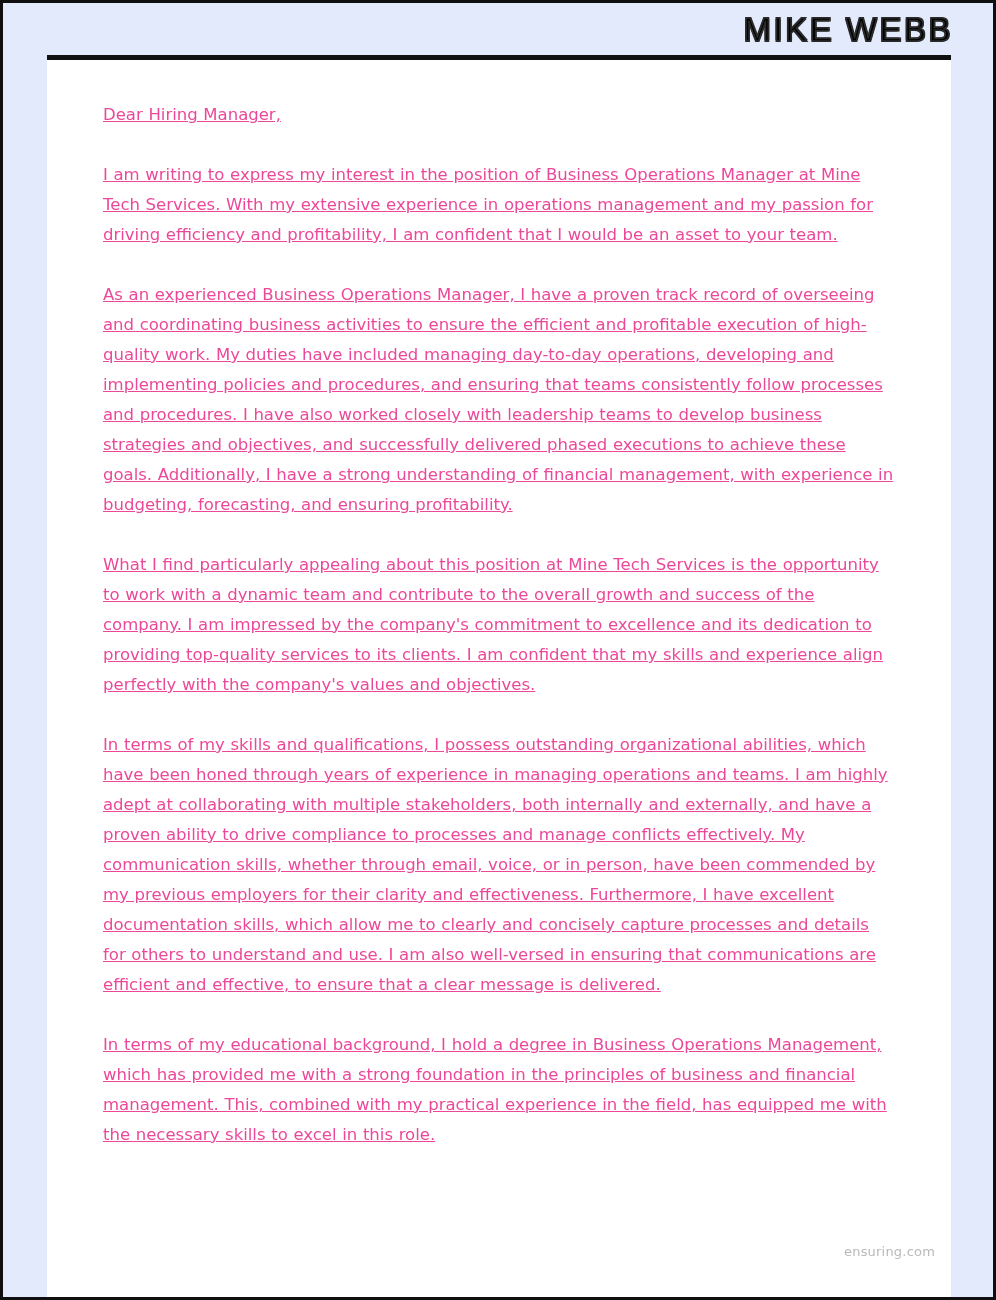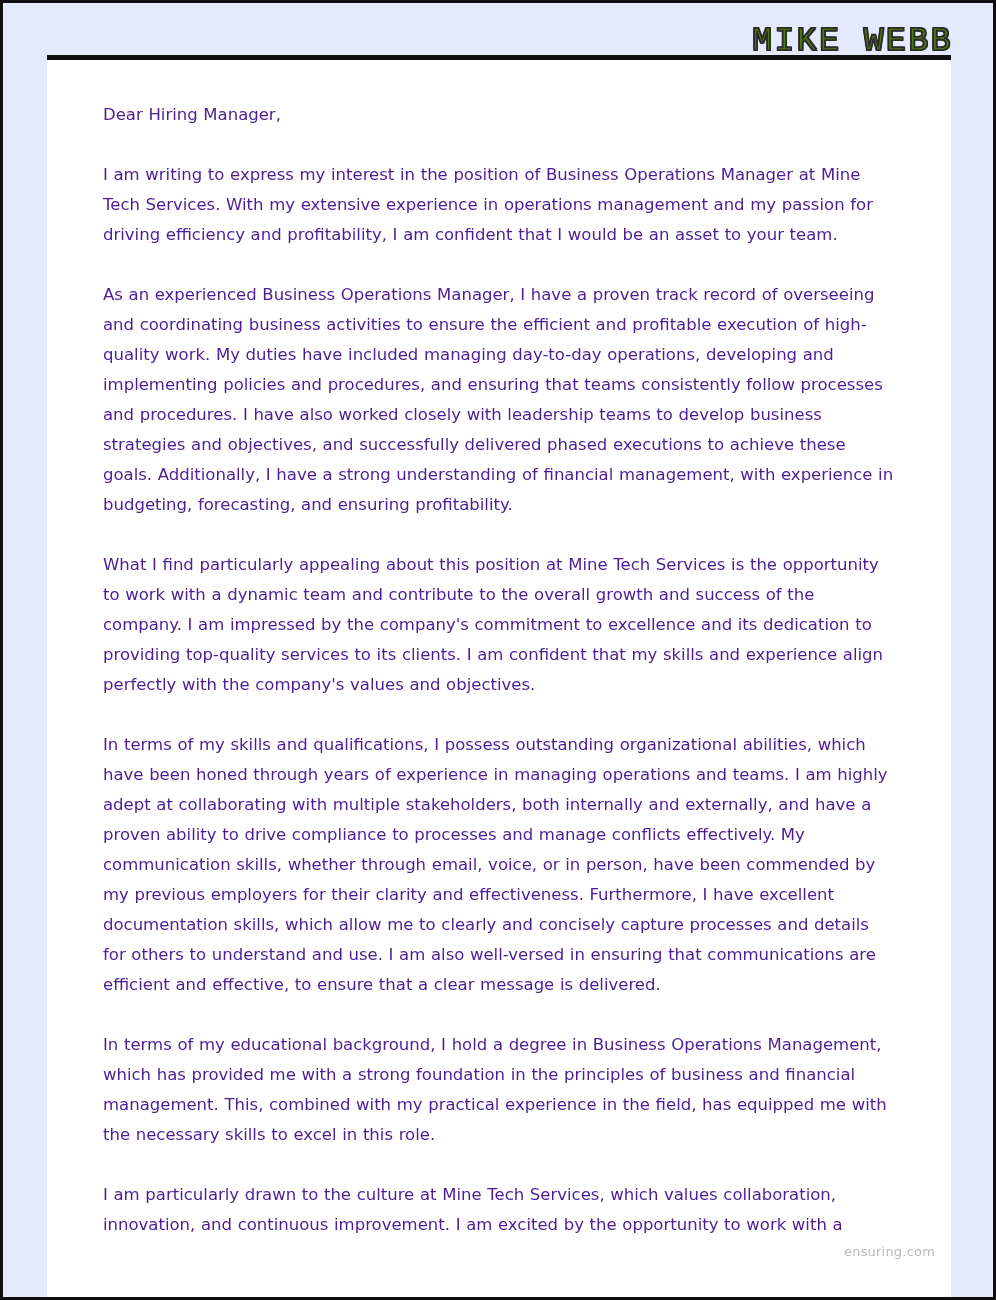--- a/index.html
+++ b/index.html
@@ -28,34 +28,33 @@
     left: 0;
     width: 996px;
     height: 44px;
     box-sizing: border-box;
     display: flex;
     align-items: flex-start;
     justify-content: flex-end;
     padding-right: 46px;
   }
   .name-title {
-    font-family: Liberation Mono, monospace;
+    font-family: Liberation Sans, sans-serif;
     font-size: 33px;
     letter-spacing: 2.5px;
     font-weight: 400;
-    color: #4d7c0f;
+    color: #000000;
     -webkit-text-stroke: 1.4px #2b2b2b;
     text-shadow:
       -1px -1px 0 #2b2b2b,
        1px -1px 0 #2b2b2b,
       -1px  1px 0 #2b2b2b,
        1px  1px 0 #2b2b2b;
     white-space: nowrap;
     line-height: 38px;
-    margin-top: 12px;
   }
   .rule {
     position: absolute;
     top: 52px;
     left: 44px;
     width: 904px;
     height: 5px;
     background: #111111;
   }
   .sheet {
@@ -66,24 +65,25 @@
     height: 1240px;
     background: #ffffff;
     box-sizing: border-box;
     padding: 40px 56px 0 56px;
     overflow: hidden;
   }
   .body-text {
     font-family: "DejaVu Sans", sans-serif;
     font-size: 16.5px;
     line-height: 30px;
-    color: #4c1d95;
+    color: #ec4899;
     margin: 0 0 30px 0;
     text-align: left;
     word-spacing: 0.4px;
+    text-decoration: underline;
   }
   .body-text.salutation {
     margin-bottom: 30px;
   }
   .watermark {
     position: absolute;
     right: 58px;
     bottom: 38px;
     font-family: "DejaVu Sans", sans-serif;
     font-size: 13px;
@@ -104,18 +104,17 @@
 
   <div class="rule"></div>
 
   <div class="sheet">
     <p class="body-text salutation">Dear Hiring Manager,</p>
     <p class="body-text">I am writing to express my interest in the position of Business Operations Manager at Mine Tech Services. With my extensive experience in operations management and my passion for driving efficiency and profitability, I am confident that I would be an asset to your team.</p>
     <p class="body-text">As an experienced Business Operations Manager, I have a proven track record of overseeing and coordinating business activities to ensure the efficient and profitable execution of high-quality work. My duties have included managing day-to-day operations, developing and implementing policies and procedures, and ensuring that teams consistently follow processes and procedures. I have also worked closely with leadership teams to develop business strategies and objectives, and successfully delivered phased executions to achieve these goals. Additionally, I have a strong understanding of financial management, with experience in budgeting, forecasting, and ensuring profitability.</p>
     <p class="body-text">What I find particularly appealing about this position at Mine Tech Services is the opportunity to work with a dynamic team and contribute to the overall growth and success of the company. I am impressed by the company's commitment to excellence and its dedication to providing top-quality services to its clients. I am confident that my skills and experience align perfectly with the company's values and objectives.</p>
     <p class="body-text">In terms of my skills and qualifications, I possess outstanding organizational abilities, which have been honed through years of experience in managing operations and teams. I am highly adept at collaborating with multiple stakeholders, both internally and externally, and have a proven ability to drive compliance to processes and manage conflicts effectively. My communication skills, whether through email, voice, or in person, have been commended by my previous employers for their clarity and effectiveness. Furthermore, I have excellent documentation skills, which allow me to clearly and concisely capture processes and details for others to understand and use. I am also well-versed in ensuring that communications are efficient and effective, to ensure that a clear message is delivered.</p>
     <p class="body-text">In terms of my educational background, I hold a degree in Business Operations Management, which has provided me with a strong foundation in the principles of business and financial management. This, combined with my practical experience in the field, has equipped me with the necessary skills to excel in this role.</p>
-    <p class="body-text">I am particularly drawn to the culture at Mine Tech Services, which values collaboration, innovation, and continuous improvement. I am excited by the opportunity to work with a</p>
   </div>
 
   <div class="watermark">ensuring.com</div>
 
 </div>
 
 </body></html>

